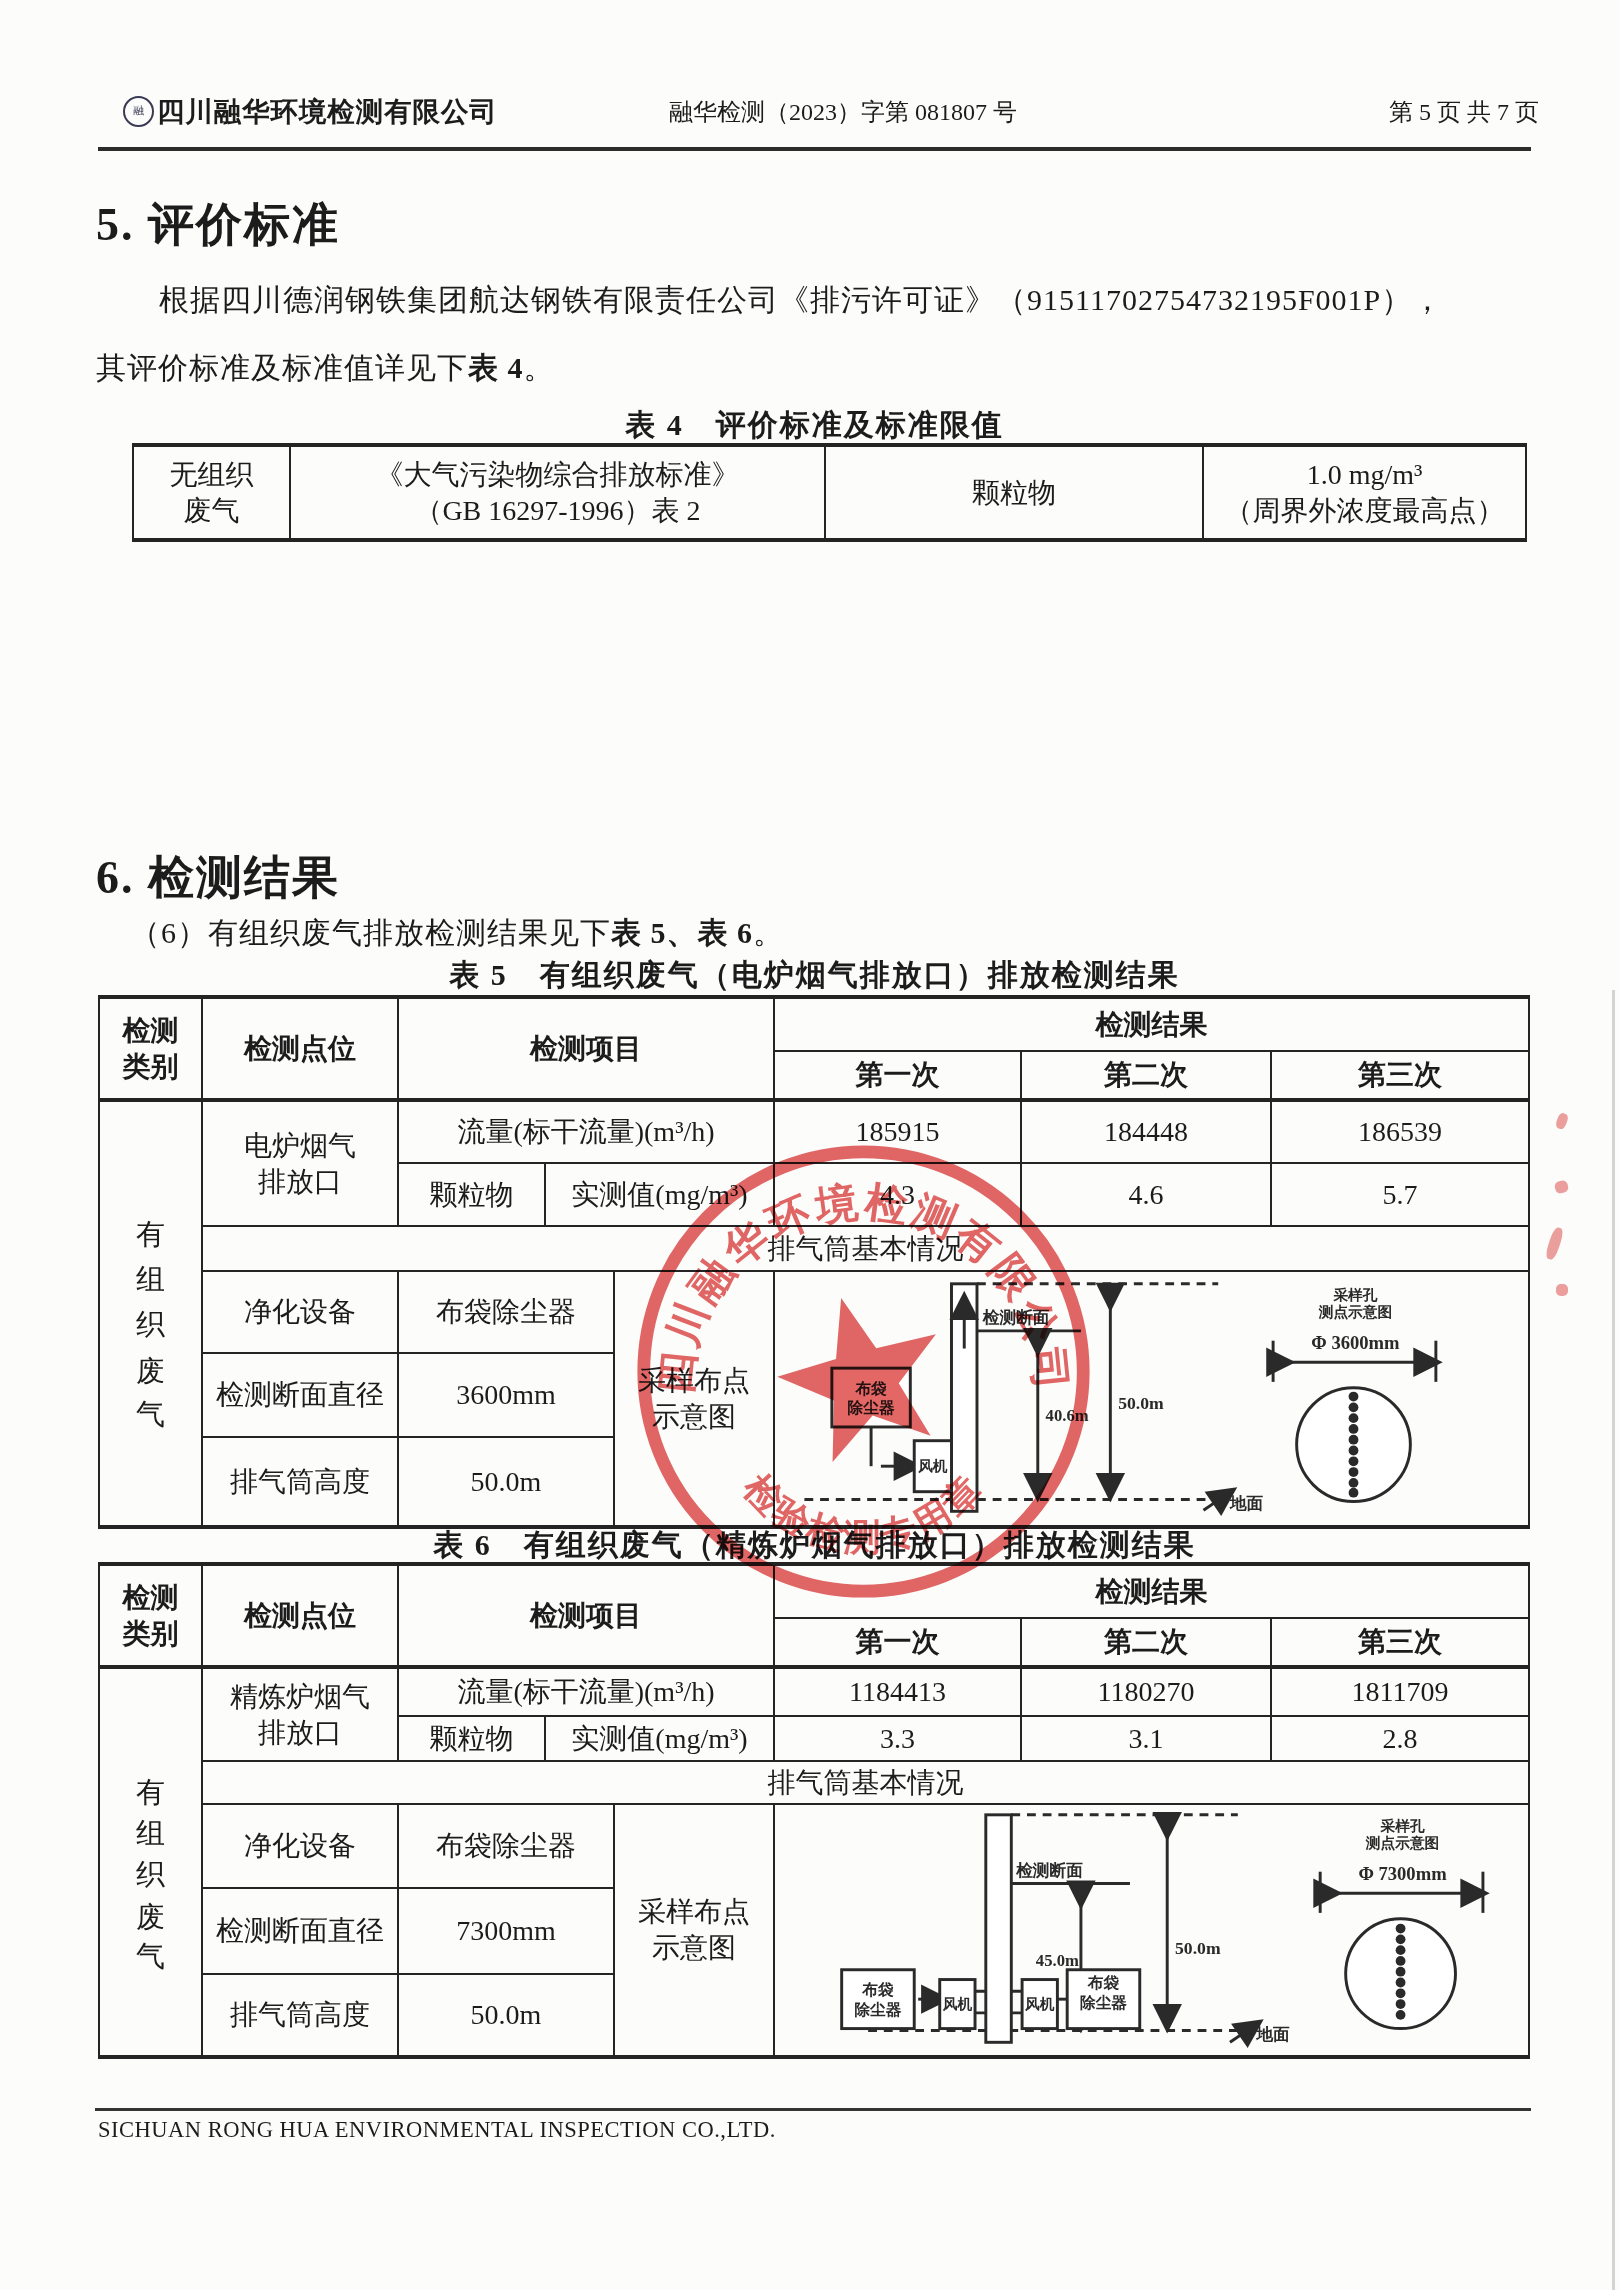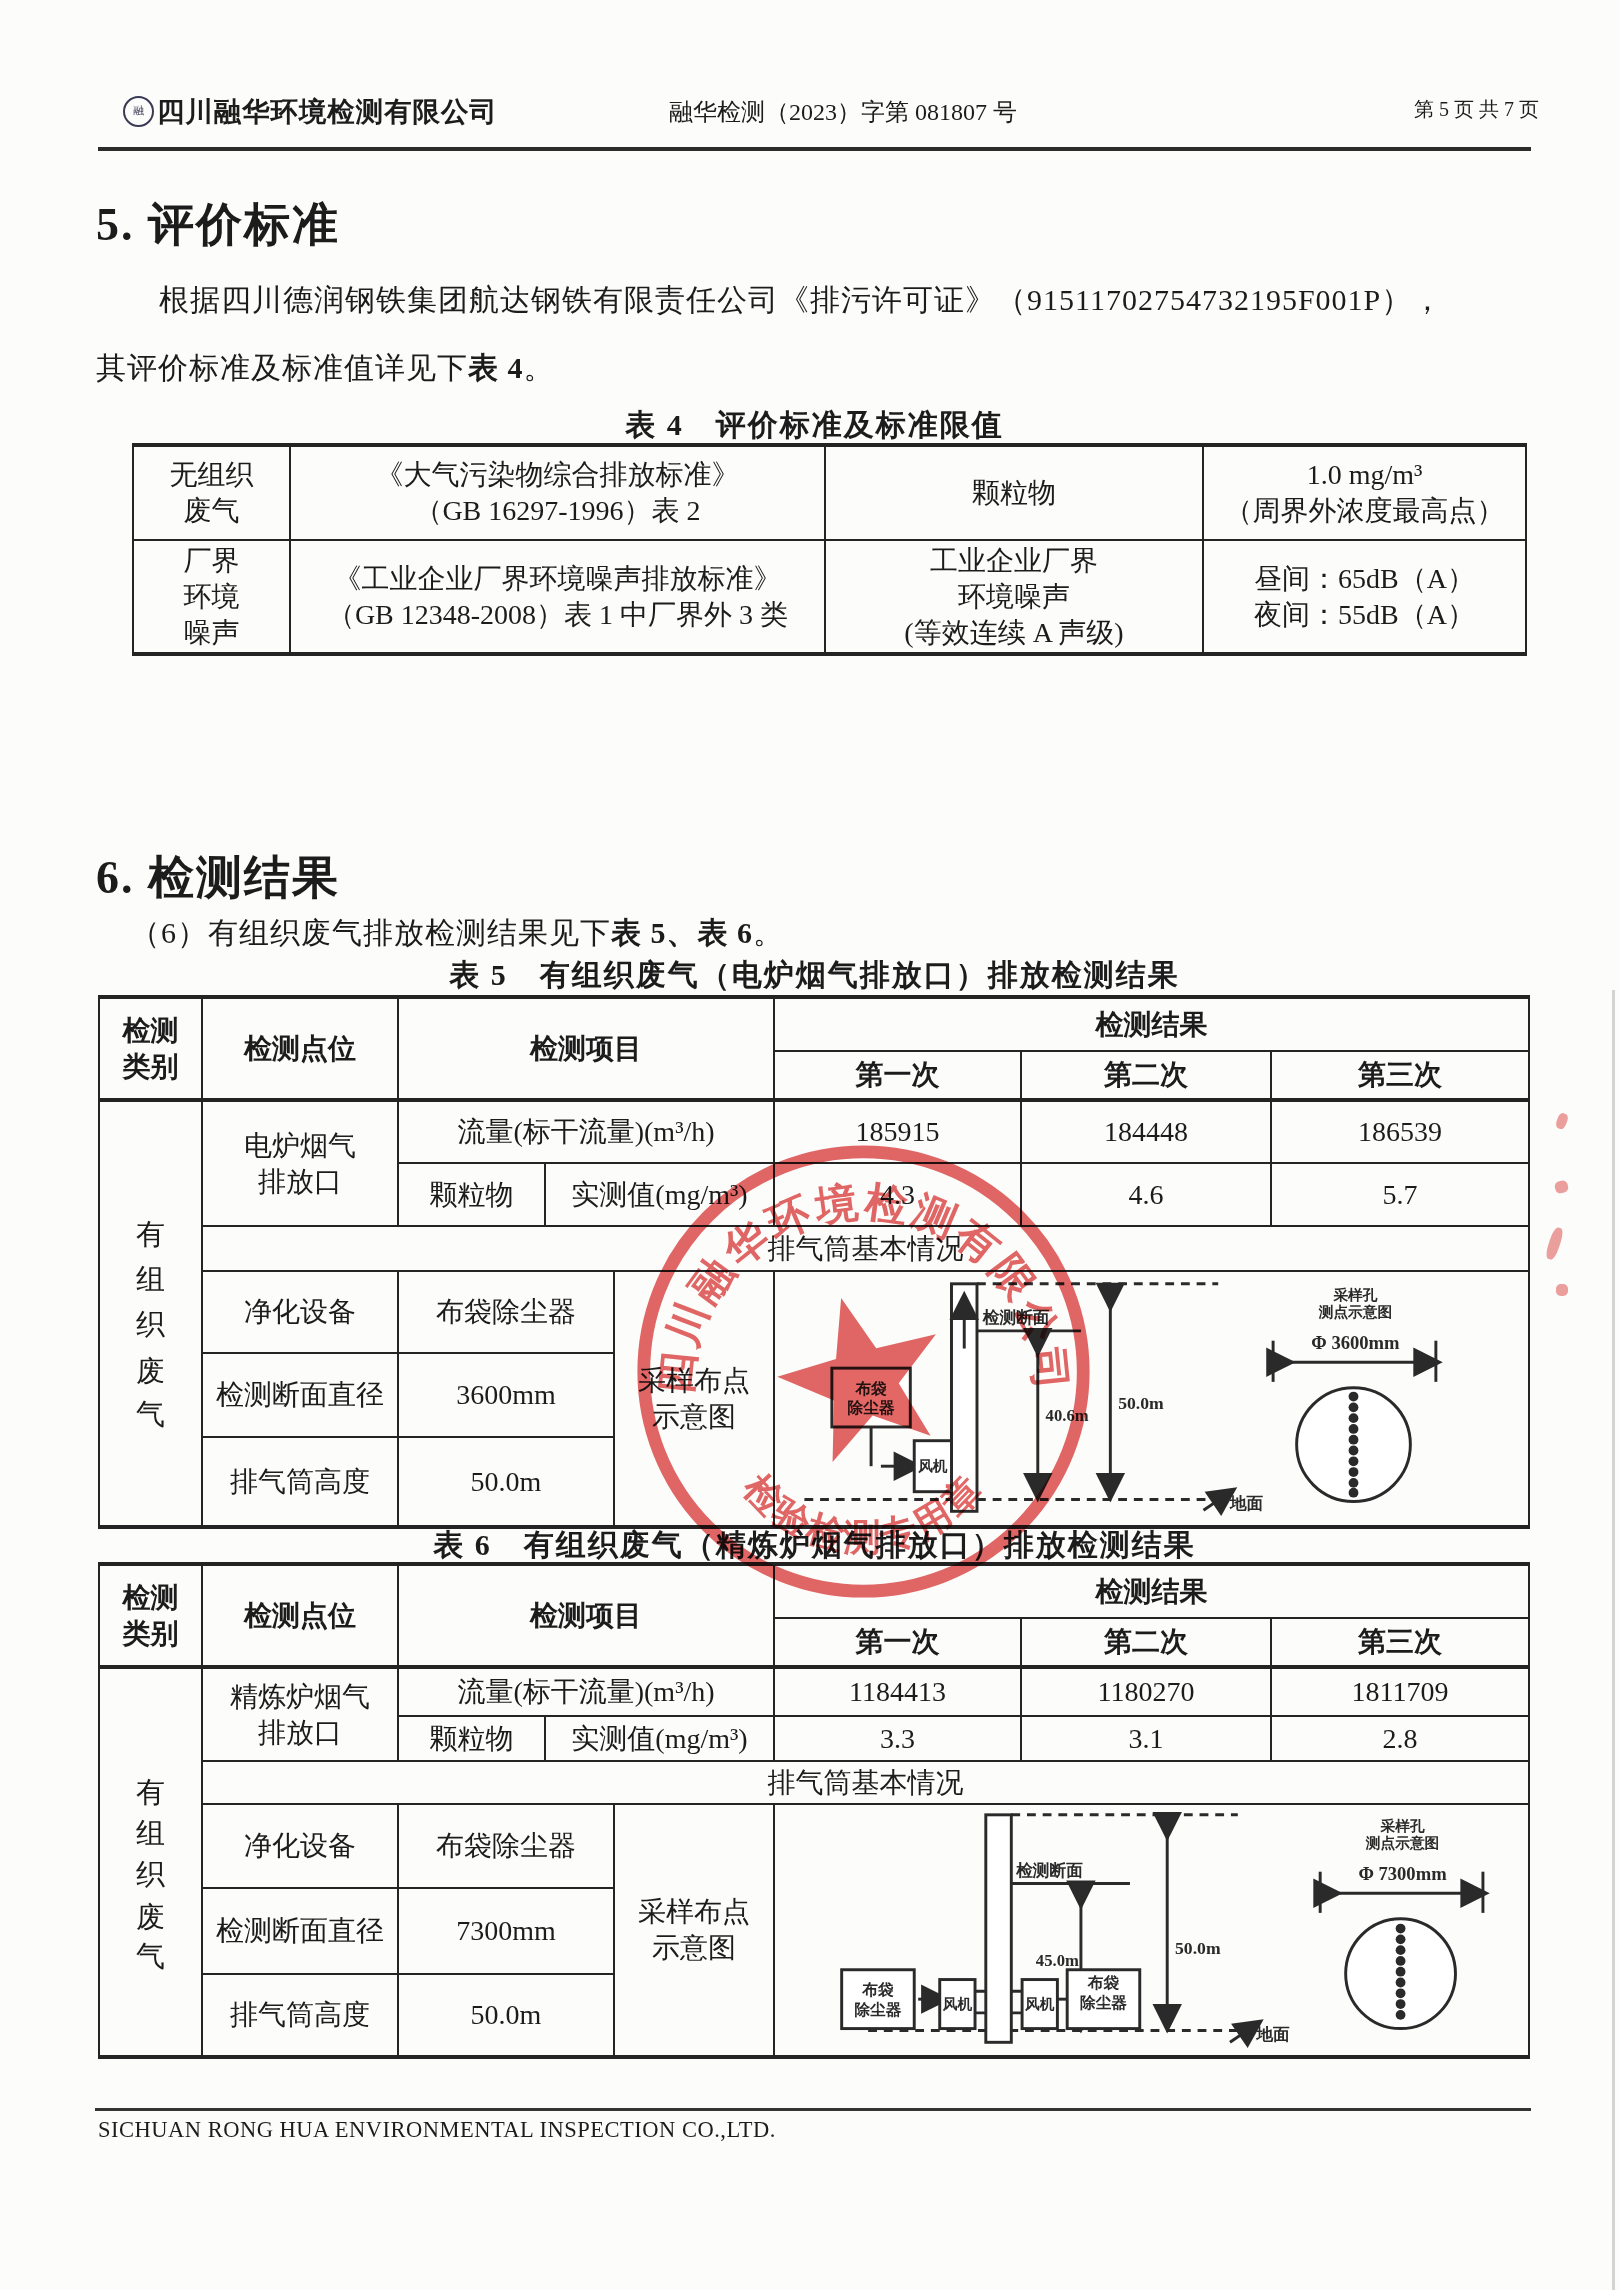--- a/index.html
+++ b/index.html
@@ -10,21 +10,21 @@
   }
   .abs{position:absolute;}
   .preline{white-space:pre-line;}
   .bold{font-weight:bold;}
 
   
   .hdr-company{left:157px;top:94px;font-size:27.4px;font-weight:bold;letter-spacing:1px;}
   .hdr-logo{left:123px;top:96px;width:27.4px;height:27.4px;border:2px solid #3a3a55;border-radius:50%;
     font-size:10.8px;line-height:25.5px;text-align:center;color:#3a3a55;overflow:hidden;}
   .hdr-doc{left:608px;top:96px;width:470px;text-align:center;font-size:24px;}
-  .hdr-page{left:1304px;top:96px;width:235px;text-align:right;font-size:20px;}
+  .hdr-page{left:1304px;top:96px;width:235px;text-align:right;font-size:24px;}
   .hdr-rule{left:98px;top:147px;width:1433px;height:3.9px;background:#2c2c2c;}
 
   
   .h-sec{font-size:46px;font-weight:bold;letter-spacing:2px;}
   .para{font-size:30px;letter-spacing:1px;}
   .tbl-title{width:1433px;left:98px;text-align:center;font-size:30px;font-weight:bold;letter-spacing:2px;}
 
   
   table{border-collapse:collapse;table-layout:fixed;}
   td{border:2px solid #242424;text-align:center;vertical-align:middle;
@@ -72,32 +72,20 @@
     </colgroup>
   <tbody>
   <tr style="height:95px;">
     <td class="preline">无组织
 废气</td>
     <td class="preline">《大气污染物综合排放标准》
 （GB 16297-1996）表 2</td>
     <td class="preline">颗粒物</td>
     <td class="preline">1.0 mg/m³
 （周界外浓度最高点）</td>
-  </tr>
-  <tr style="height:114px;">
-    <td class="preline">厂界
-环境
-噪声</td>
-    <td class="preline">《工业企业厂界环境噪声排放标准》
-（GB 12348-2008）表 1 中厂界外 3 类</td>
-    <td class="preline">工业企业厂界
-环境噪声
-(等效连续 A 声级)</td>
-    <td class="preline">昼间：65dB（A）
-夜间：55dB（A）</td>
   </tr>
 </tbody>
   </table>
 
 <div class="abs h-sec" style="left:96px;top:847px;">6. 检测结果</div>
 <div class="abs para" style="left:130px;top:913px;width:1402px;"><span>（6）有组织废气排放检测结果见下</span><span class="bold">表 5、表 6</span><span>。</span></div>
 
 <div class="abs tbl-title" style="top:955px;">表 5　有组织废气（电炉烟气排放口）排放检测结果</div>
 
 <table class="abs t-outer" style="left:98px;top:995px;width:1429px;">

